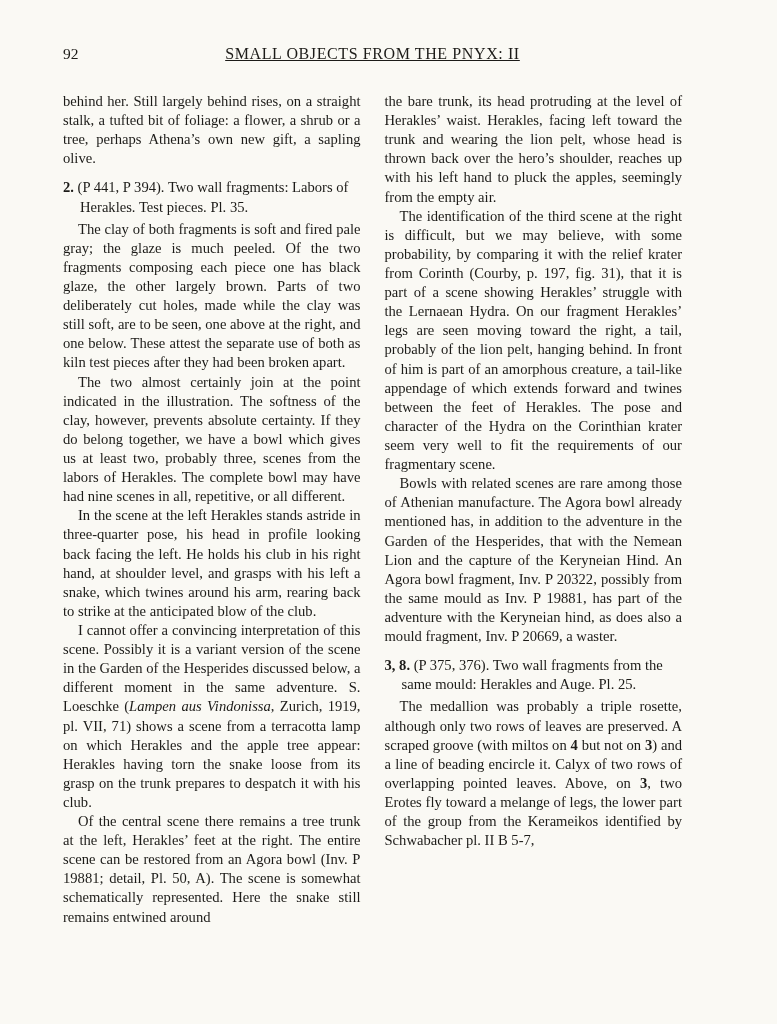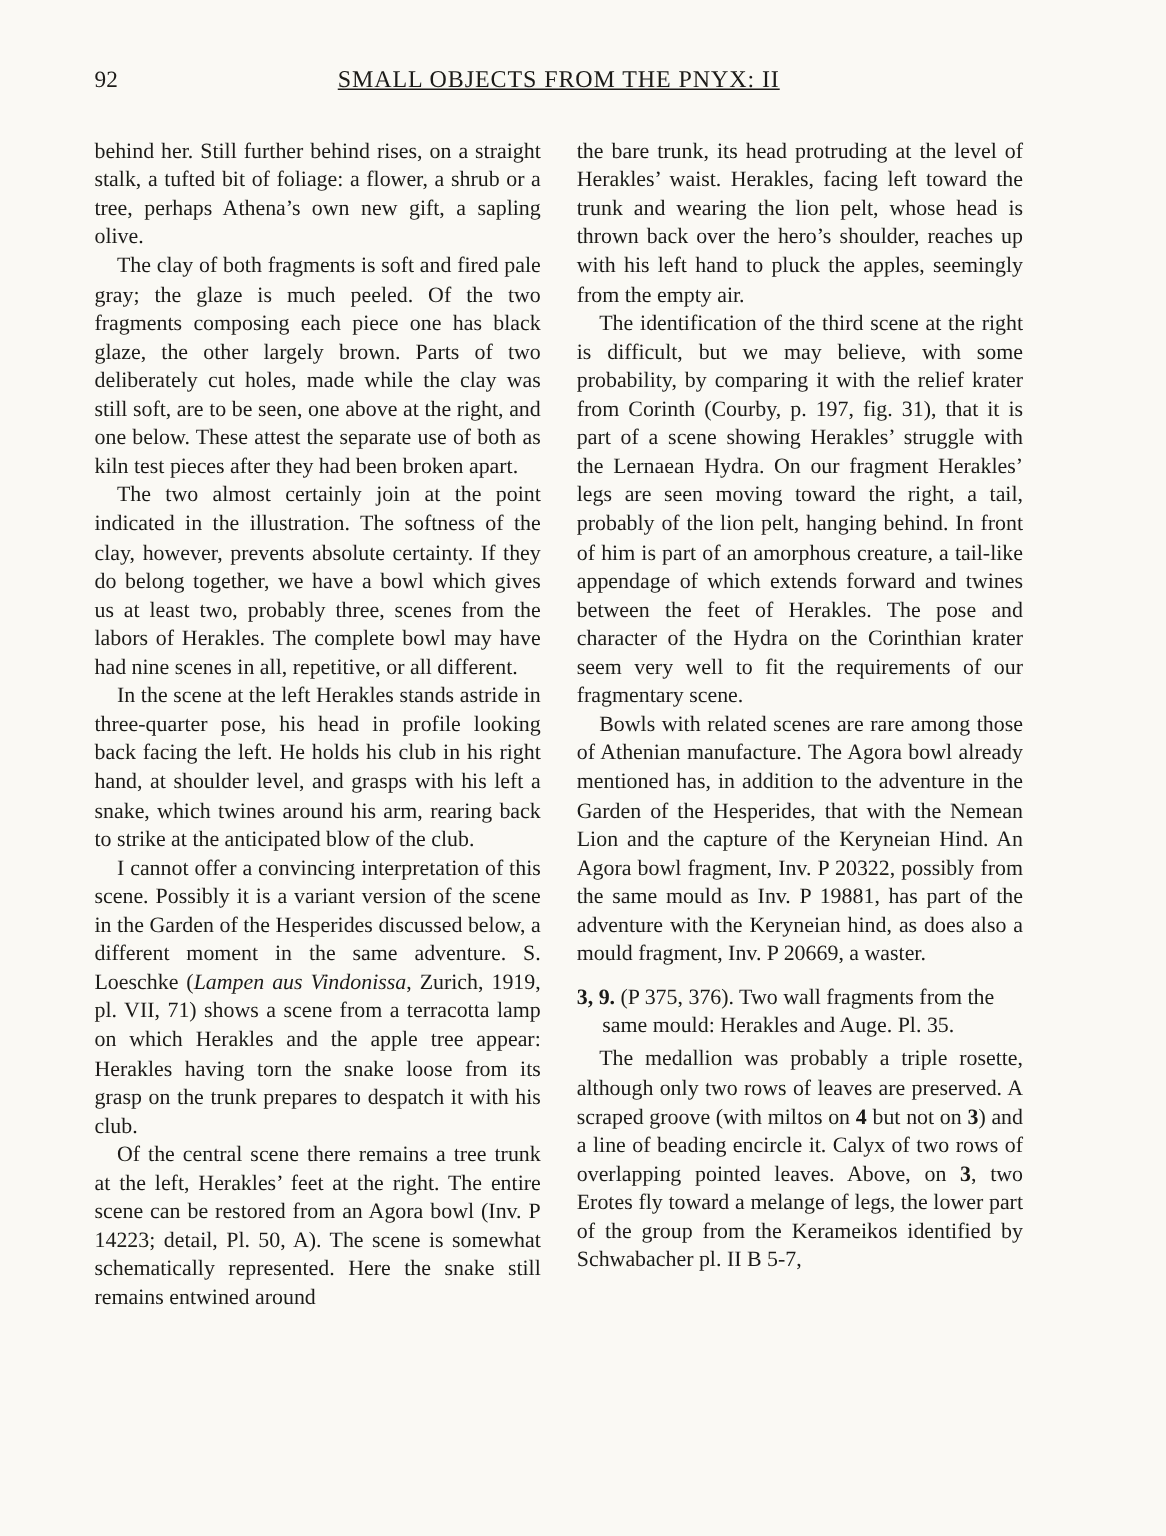--- a/index.html
+++ b/index.html
@@ -63,31 +63,32 @@
 <div class="page">
 
   <header class="page-header">
     <span class="page-number">92</span>
     <span class="running-header">SMALL OBJECTS FROM THE PNYX: II</span>
   </header>
 
   <main class="columns">
 
     <section class="column">
-      <p class="noindent">behind her. Still further behind rises, on a straight stalk, a tufted bit of foliage: a flower, a shrub or a tree, perhaps Athena’s own new gift, a sapling olive.</p>
+      <p class="noindent">behind her. Still largely behind rises, on a straight stalk, a tufted bit of foliage: a flower, a shrub or a tree, perhaps Athena’s own new gift, a sapling olive.</p>
+      <p class="entry"><span class="bold">2.</span><span> (P 441, P 394). Two wall fragments: Labors of Herakles. Test pieces. Pl. 35.</span></p>
       <p class="indent">The clay of both fragments is soft and fired pale gray; the glaze is much peeled. Of the two fragments composing each piece one has black glaze, the other largely brown. Parts of two deliberately cut holes, made while the clay was still soft, are to be seen, one above at the right, and one below. These attest the separate use of both as kiln test pieces after they had been broken apart.</p>
       <p class="indent">The two almost certainly join at the point indicated in the illustration. The softness of the clay, however, prevents absolute certainty. If they do belong together, we have a bowl which gives us at least two, probably three, scenes from the labors of Herakles. The complete bowl may have had nine scenes in all, repetitive, or all different.</p>
       <p class="indent">In the scene at the left Herakles stands astride in three-quarter pose, his head in profile looking back facing the left. He holds his club in his right hand, at shoulder level, and grasps with his left a snake, which twines around his arm, rearing back to strike at the anticipated blow of the club.</p>
       <p class="indent"><span>I cannot offer a convincing interpretation of this scene. Possibly it is a variant version of the scene in the Garden of the Hesperides discussed below, a different moment in the same adventure. S. Loeschke (</span><em>Lampen aus Vindonissa</em><span>, Zurich, 1919, pl. VII, 71) shows a scene from a terracotta lamp on which Herakles and the apple tree appear: Herakles having torn the snake loose from its grasp on the trunk prepares to despatch it with his club.</span></p>
-      <p class="indent">Of the central scene there remains a tree trunk at the left, Herakles’ feet at the right. The entire scene can be restored from an Agora bowl (Inv. P 14223; detail, Pl. 50, A). The scene is somewhat schematically represented. Here the snake still remains entwined around</p>
+      <p class="indent">Of the central scene there remains a tree trunk at the left, Herakles’ feet at the right. The entire scene can be restored from an Agora bowl (Inv. P 19881; detail, Pl. 50, A). The scene is somewhat schematically represented. Here the snake still remains entwined around</p>
     </section>
 
     <section class="column">
       <p class="noindent">the bare trunk, its head protruding at the level of Herakles’ waist. Herakles, facing left toward the trunk and wearing the lion pelt, whose head is thrown back over the hero’s shoulder, reaches up with his left hand to pluck the apples, seemingly from the empty air.</p>
       <p class="indent">The identification of the third scene at the right is difficult, but we may believe, with some probability, by comparing it with the relief krater from Corinth (Courby, p. 197, fig. 31), that it is part of a scene showing Herakles’ struggle with the Lernaean Hydra. On our fragment Herakles’ legs are seen moving toward the right, a tail, probably of the lion pelt, hanging behind. In front of him is part of an amorphous creature, a tail-like appendage of which extends forward and twines between the feet of Herakles. The pose and character of the Hydra on the Corinthian krater seem very well to fit the requirements of our fragmentary scene.</p>
       <p class="indent">Bowls with related scenes are rare among those of Athenian manufacture. The Agora bowl already mentioned has, in addition to the adventure in the Garden of the Hesperides, that with the Nemean Lion and the capture of the Keryneian Hind. An Agora bowl fragment, Inv. P 20322, possibly from the same mould as Inv. P 19881, has part of the adventure with the Keryneian hind, as does also a mould fragment, Inv. P 20669, a waster.</p>
-      <p class="entry"><span class="bold">3, 9.</span><span> (P 375, 376). Two wall fragments from the same mould: Herakles and Auge. Pl. 35.</span></p>
+      <p class="entry"><span class="bold">3, 8.</span><span> (P 375, 376). Two wall fragments from the same mould: Herakles and Auge. Pl. 25.</span></p>
       <p class="indent"><span>The medallion was probably a triple rosette, although only two rows of leaves are preserved. A scraped groove (with miltos on </span><span class="bold">4</span><span> but not on </span><span class="bold">3</span><span>) and a line of beading encircle it. Calyx of two rows of overlapping pointed leaves. Above, on </span><span class="bold">3</span><span>, two Erotes fly toward a melange of legs, the lower part of the group from the Kerameikos identified by Schwabacher pl. II B 5-7,</span></p>
     </section>
 
   </main>
 
 </div>
 
 </body></html>

